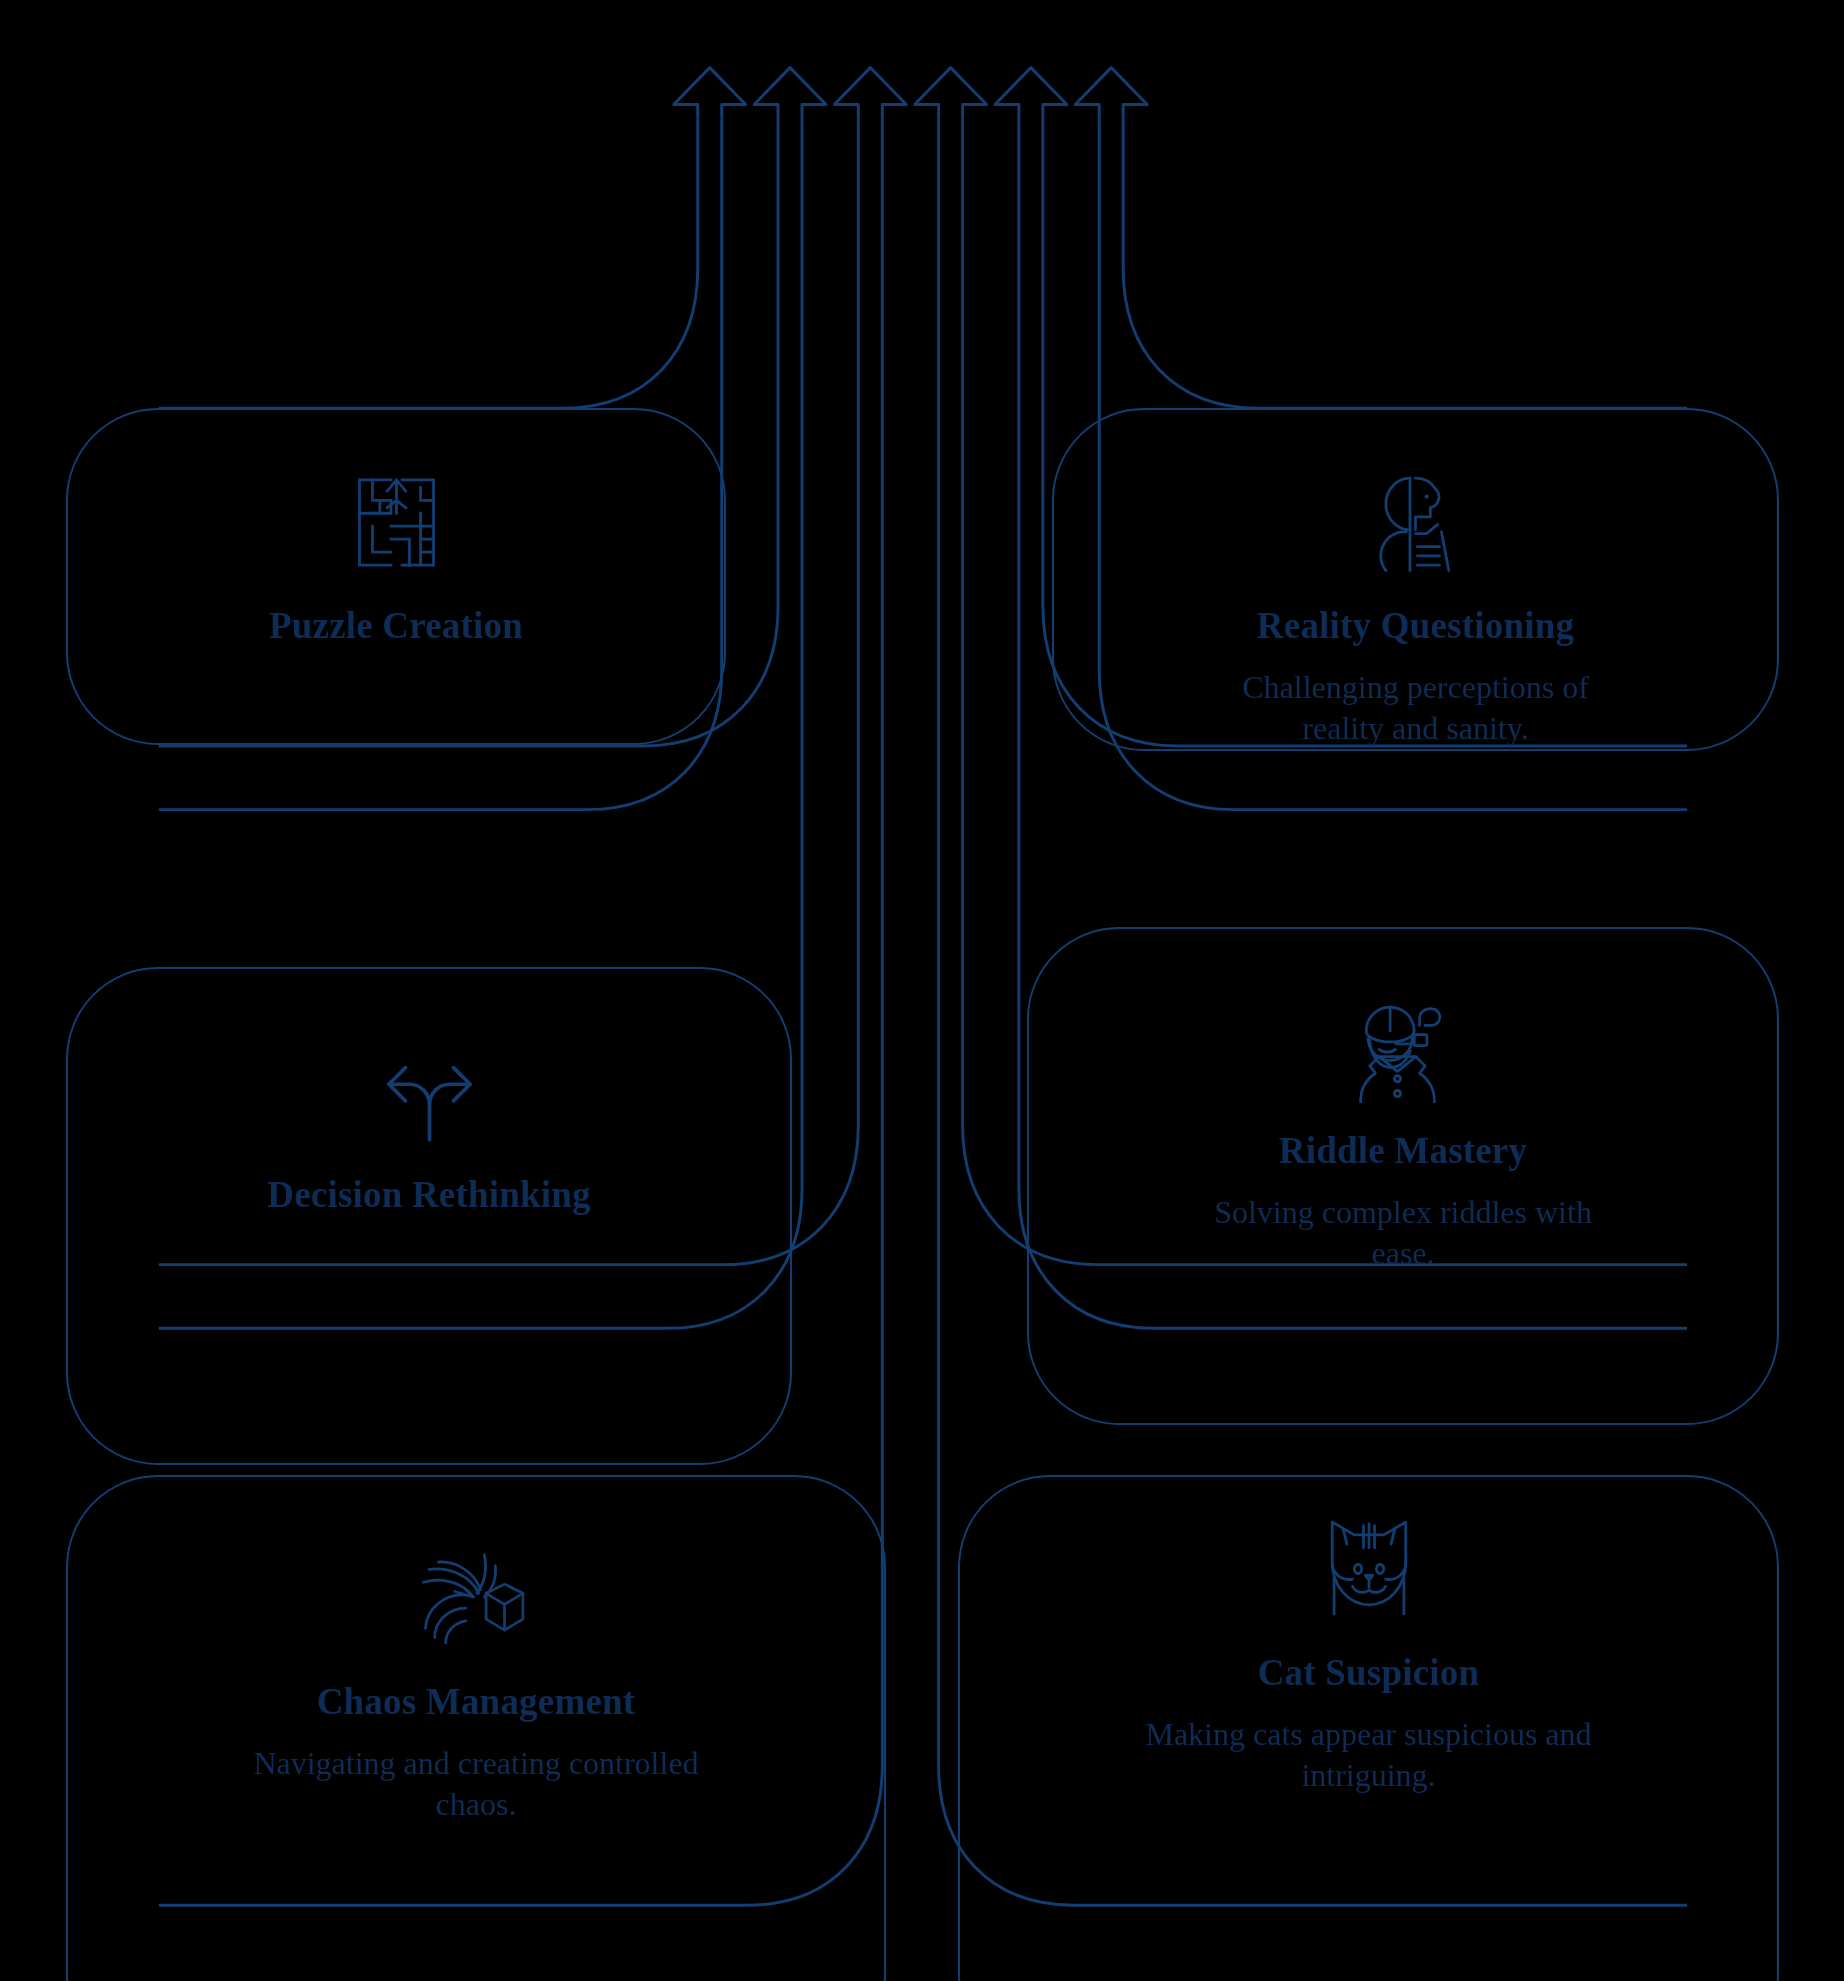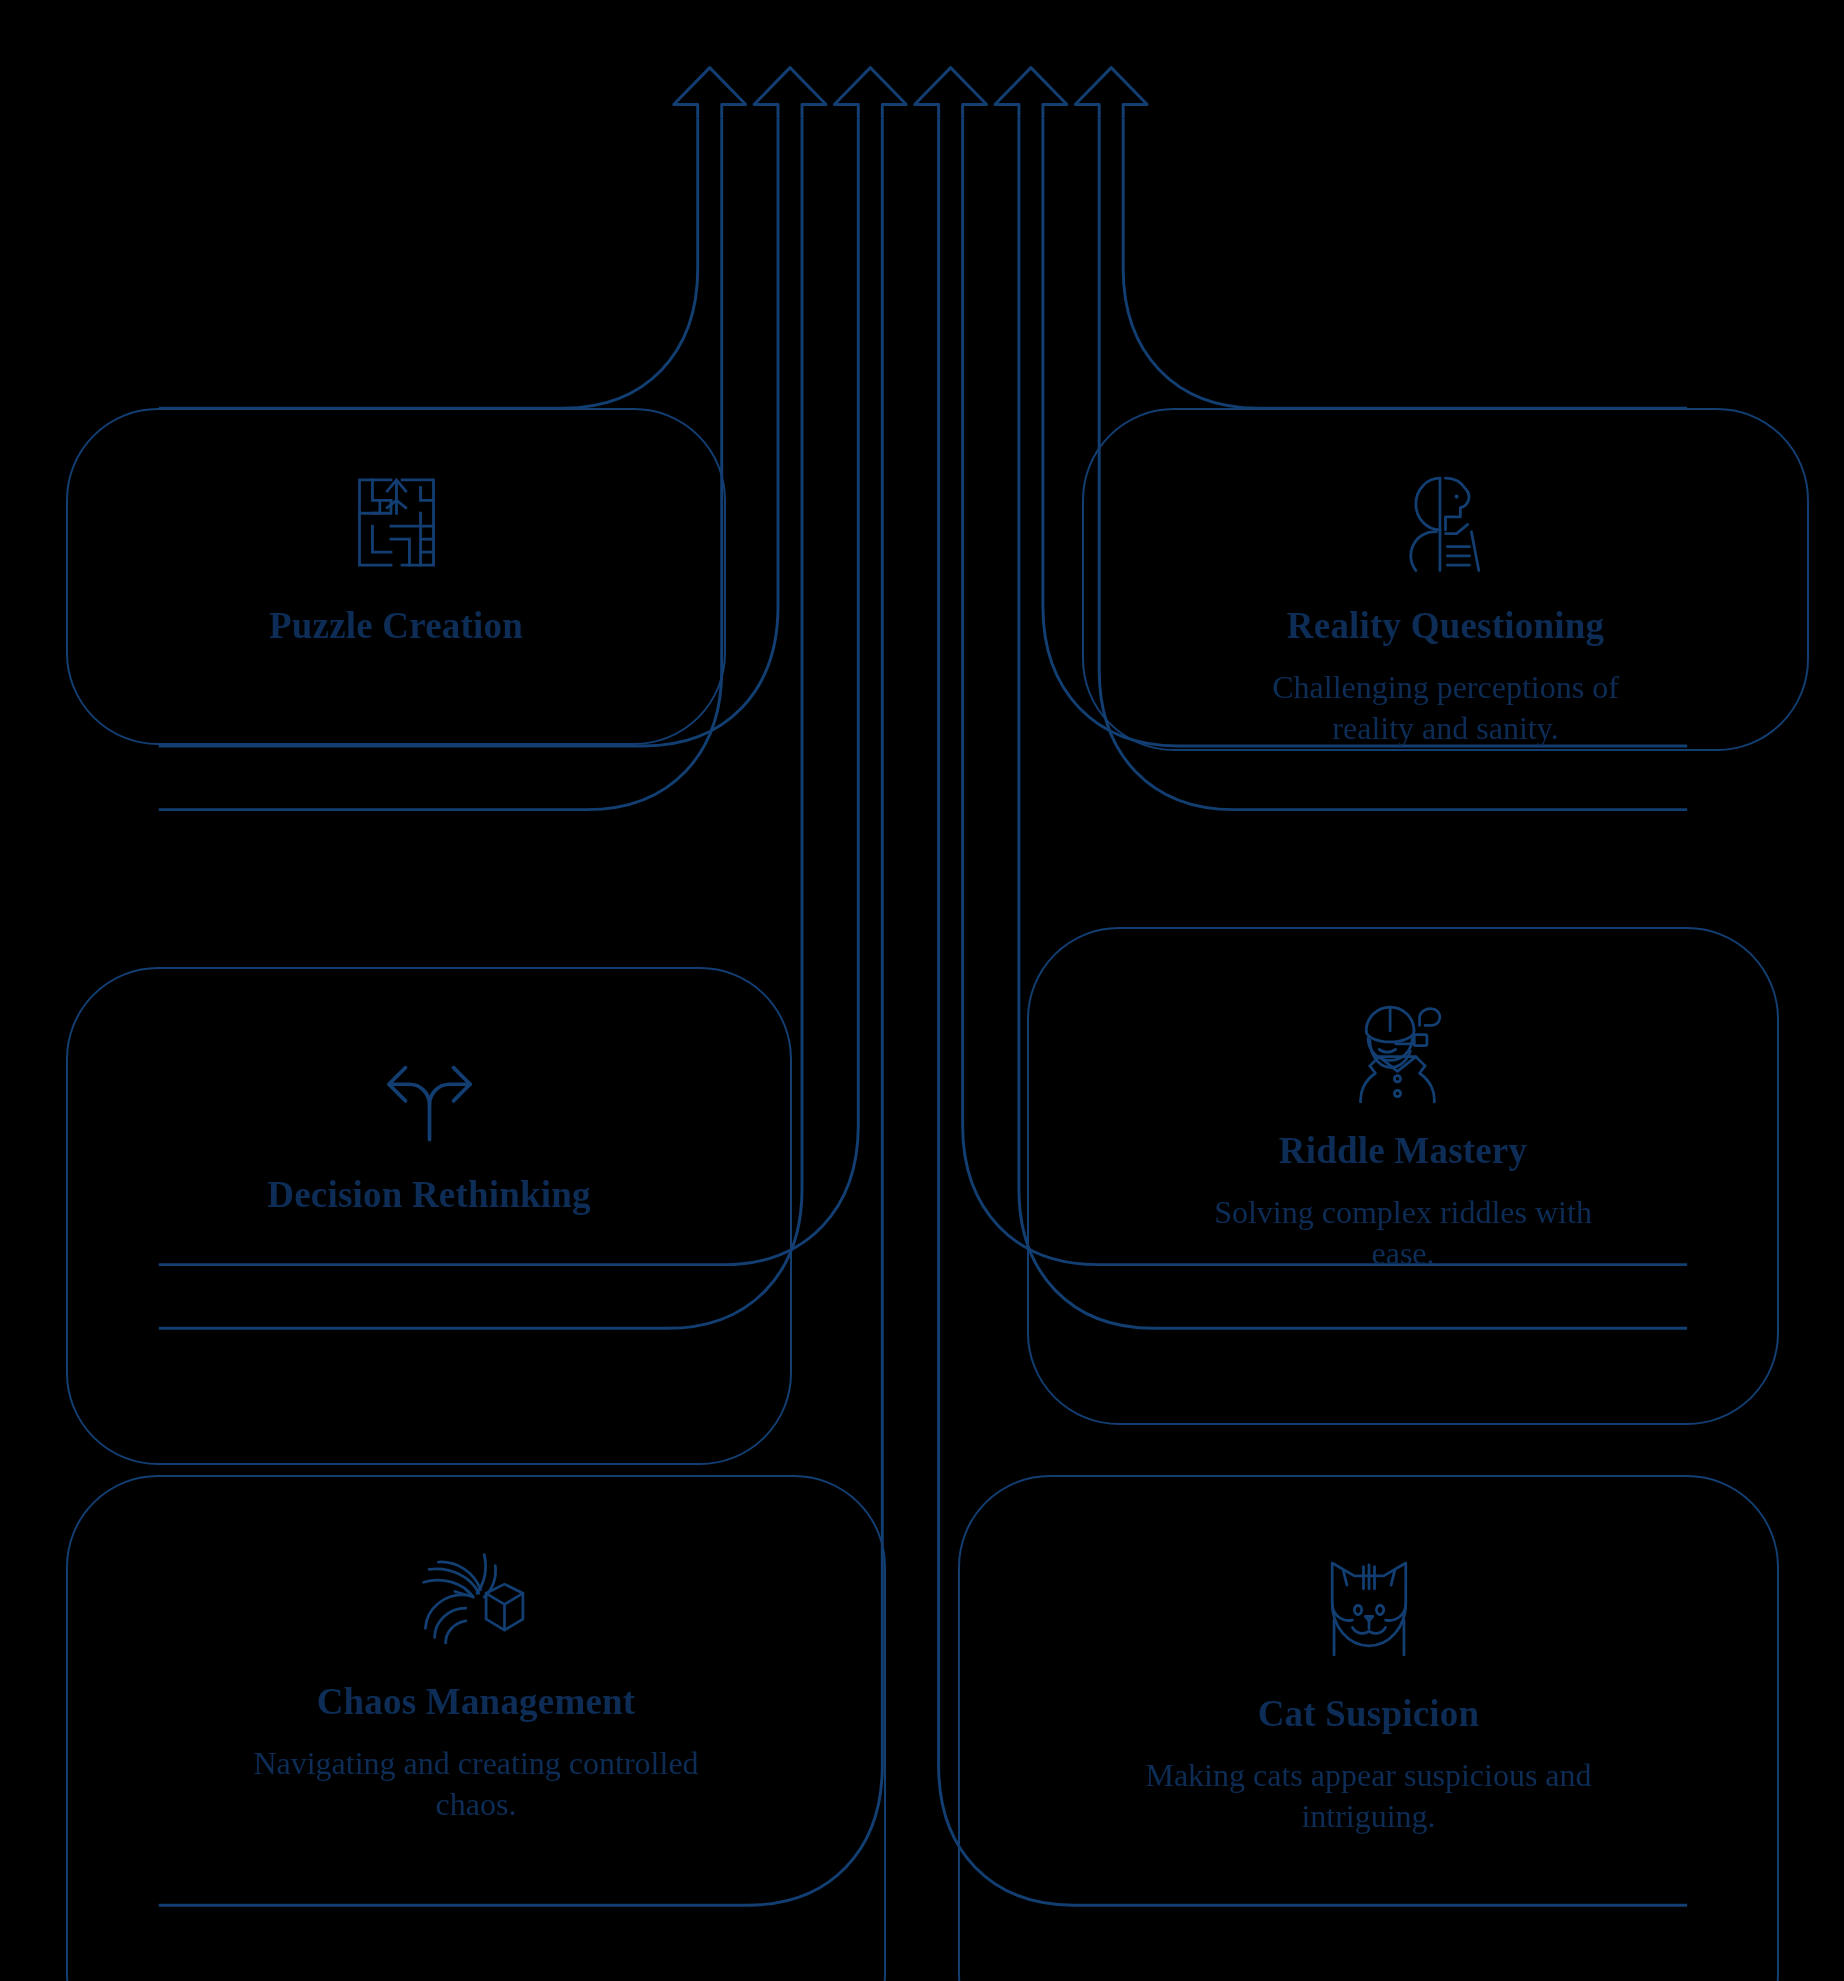--- a/index.html
+++ b/index.html
@@ -55,32 +55,32 @@
   .card-desc {
     font-family: "Liberation Serif", "DejaVu Serif", serif;
     font-weight: normal;
     font-size: 32px;
     line-height: 1.28;
     color: #0d2d57;
     text-align: center;
   }
   
   #card-puzzle   { left: 66px;   top: 408px;  width: 660px;  height: 337px; }
-  #card-reality  { left: 1082px; top: 408px;  width: 727px;  height: 343px; }
+  #card-reality  { left: 1052px; top: 408px;  width: 727px;  height: 343px; }
   #card-decision { left: 66px;   top: 967px; width: 726px;  height: 498px; }
   #card-riddle   { left: 1027px; top: 927px; width: 752px;  height: 498px; }
   #card-chaos    { left: 66px;   top: 1475px; width: 820px;  height: 591px; }
   #card-cat      { left: 958px; top: 1475px; width: 821px;  height: 591px; }
 
   #card-puzzle   .pad { padding-top: 57px; }
   #card-reality  .pad { padding-top: 57px; }
   #card-decision .pad { padding-top: 76px; }
   #card-riddle   .pad { padding-top: 63px; }
   #card-chaos    .pad { padding-top: 63px; }
-  #card-cat      .pad { padding-top: 75px; }
+  #card-cat      .pad { padding-top: 34px; }
 
   .pad {
     display: flex;
     flex-direction: column;
     align-items: center;
     width: 100%;
   }
   .gap-title { margin-top: 24px; }
   .gap-desc  { margin-top: 20px; }
 

